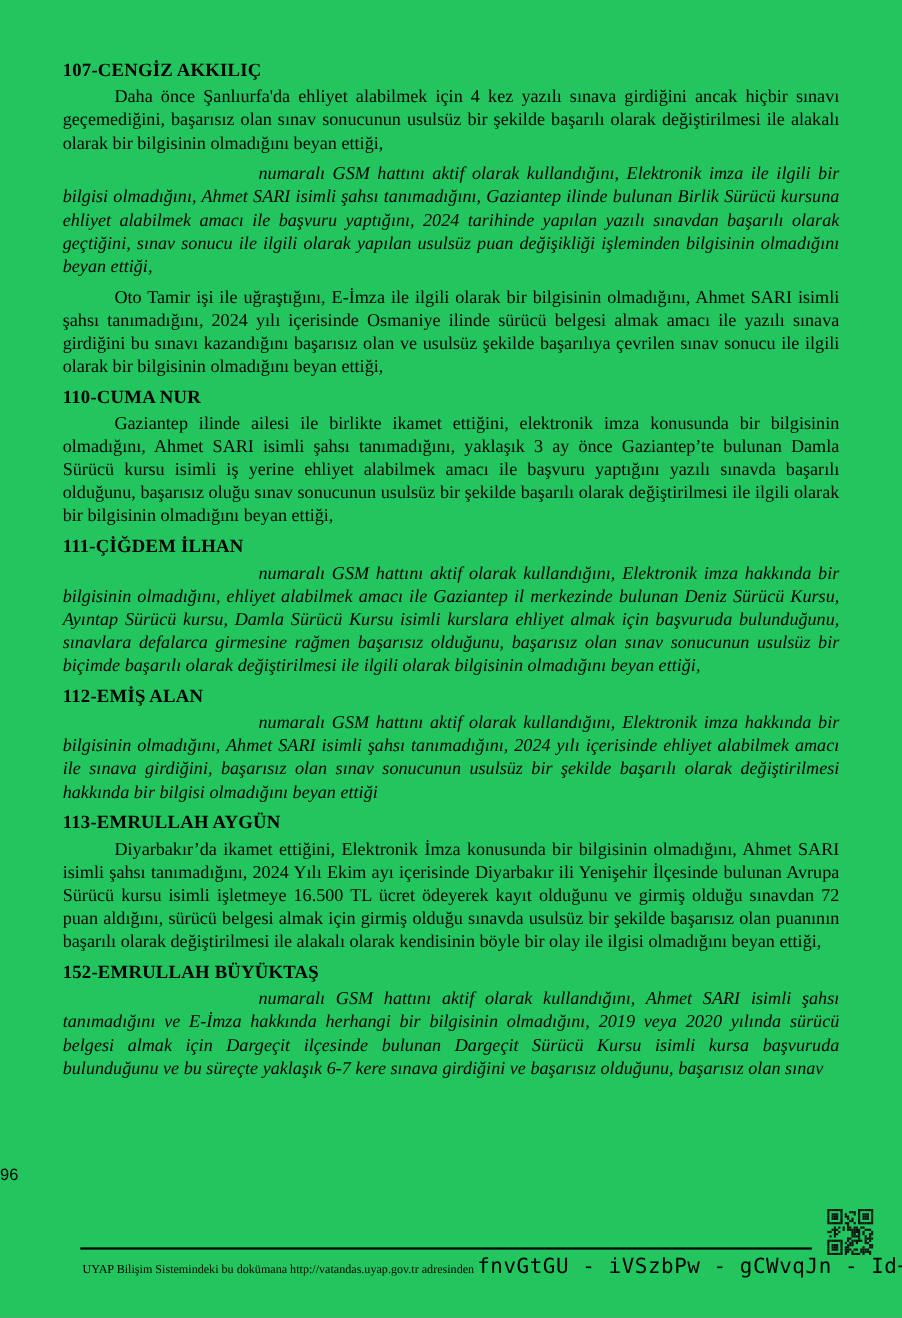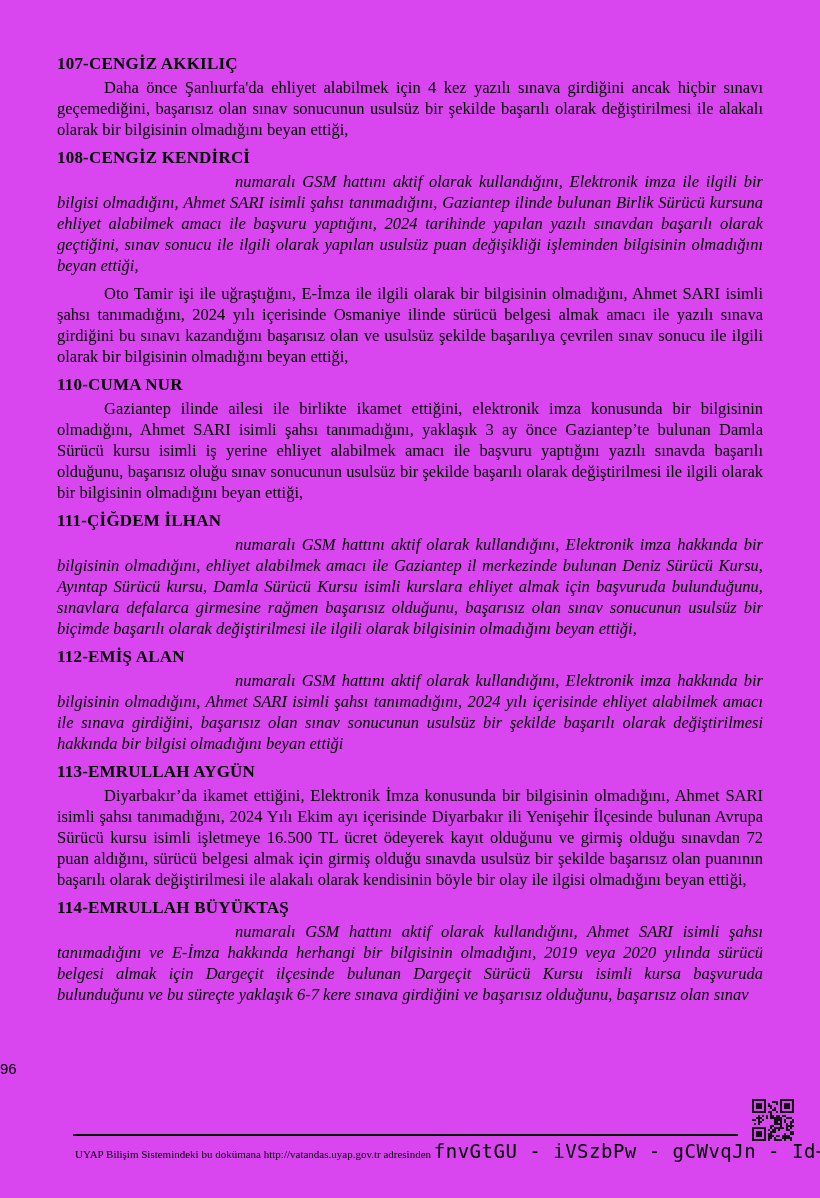--- a/index.html
+++ b/index.html
@@ -1,19 +1,19 @@
 <!DOCTYPE html>
 <html lang="tr"><head>
 <meta charset="utf-8">
 <style>
   html,body{margin:0;padding:0;background:#888;}
   .page{
     position:relative;
     width:820px;height:1198px;
-    background:#d946ef;
+    background:#22c55e;
     margin:0 auto;
     overflow:hidden;
     font-family:"Liberation Serif", serif;
     color:#000;
   }
   .content{
     position:absolute;
     left:57px;top:53px;width:706px;
   }
   section.testimony{margin:0 0 7px 0;}
@@ -68,21 +68,20 @@
 
 <div class="page">
   <div class="content">
 
     <section class="testimony">
       <h2>107-CENGİZ AKKILIÇ</h2>
       <p class="p-std">Daha önce Şanlıurfa'da ehliyet alabilmek için 4 kez yazılı sınava girdiğini ancak hiçbir sınavı geçemediğini, başarısız olan sınav sonucunun usulsüz bir şekilde başarılı olarak değiştirilmesi ile alakalı olarak bir bilgisinin olmadığını beyan ettiği,</p>
     </section>
 
     <section class="testimony">
-      <h2>108-CENGİZ KENDİRCİ</h2>
       <p class="p-gsm">numaralı GSM hattını aktif olarak kullandığını, Elektronik imza ile ilgili bir bilgisi olmadığını, Ahmet SARI isimli şahsı tanımadığını, Gaziantep ilinde bulunan Birlik Sürücü kursuna ehliyet alabilmek amacı ile başvuru yaptığını, 2024 tarihinde yapılan yazılı sınavdan başarılı olarak geçtiğini, sınav sonucu ile ilgili olarak yapılan usulsüz puan değişikliği işleminden bilgisinin olmadığını beyan ettiği,</p>
     </section>
 
     <section class="testimony">
       <p class="p-std">Oto Tamir işi ile uğraştığını, E-İmza ile ilgili olarak bir bilgisinin olmadığını, Ahmet SARI isimli şahsı tanımadığını, 2024 yılı içerisinde Osmaniye ilinde sürücü belgesi almak amacı ile yazılı sınava girdiğini bu sınavı kazandığını başarısız olan ve usulsüz şekilde başarılıya çevrilen sınav sonucu ile ilgili olarak bir bilgisinin olmadığını beyan ettiği,</p>
     </section>
 
     <section class="testimony">
       <h2>110-CUMA NUR</h2>
       <p class="p-std">Gaziantep ilinde ailesi ile birlikte ikamet ettiğini, elektronik imza konusunda bir bilgisinin olmadığını, Ahmet SARI isimli şahsı tanımadığını, yaklaşık 3 ay önce Gaziantep’te bulunan Damla Sürücü kursu isimli iş yerine ehliyet alabilmek amacı ile başvuru yaptığını yazılı sınavda başarılı olduğunu, başarısız oluğu sınav sonucunun usulsüz bir şekilde başarılı olarak değiştirilmesi ile ilgili olarak bir bilgisinin olmadığını beyan ettiği,</p>
@@ -97,21 +96,21 @@
       <h2>112-EMİŞ ALAN</h2>
       <p class="p-gsm">numaralı GSM hattını aktif olarak kullandığını, Elektronik imza hakkında bir bilgisinin olmadığını, Ahmet SARI isimli şahsı tanımadığını, 2024 yılı içerisinde ehliyet alabilmek amacı ile sınava girdiğini, başarısız olan sınav sonucunun usulsüz bir şekilde başarılı olarak değiştirilmesi hakkında bir bilgisi olmadığını beyan ettiği</p>
     </section>
 
     <section class="testimony">
       <h2>113-EMRULLAH AYGÜN</h2>
       <p class="p-std">Diyarbakır’da ikamet ettiğini, Elektronik İmza konusunda bir bilgisinin olmadığını, Ahmet SARI isimli şahsı tanımadığını, 2024 Yılı Ekim ayı içerisinde Diyarbakır ili Yenişehir İlçesinde bulunan Avrupa Sürücü kursu isimli işletmeye 16.500 TL ücret ödeyerek kayıt olduğunu ve girmiş olduğu sınavdan 72 puan aldığını, sürücü belgesi almak için girmiş olduğu sınavda usulsüz bir şekilde başarısız olan puanının başarılı olarak değiştirilmesi ile alakalı olarak kendisinin böyle bir olay ile ilgisi olmadığını beyan ettiği,</p>
     </section>
 
     <section class="testimony">
-      <h2>114-EMRULLAH BÜYÜKTAŞ</h2>
+      <h2>152-EMRULLAH BÜYÜKTAŞ</h2>
       <p class="p-gsm">numaralı GSM hattını aktif olarak kullandığını, Ahmet SARI isimli şahsı tanımadığını ve E-İmza hakkında herhangi bir bilgisinin olmadığını, 2019 veya 2020 yılında sürücü belgesi almak için Dargeçit ilçesinde bulunan Dargeçit Sürücü Kursu isimli kursa başvuruda bulunduğunu ve bu süreçte yaklaşık 6-7 kere sınava girdiğini ve başarısız olduğunu, başarısız olan sınav</p>
     </section>
 
   </div>
 
   <div class="page-number">96</div>
 
   <div class="qr">
     <svg id="qr-svg" viewBox="0 0 42 42" xmlns="http://www.w3.org/2000/svg">
         <rect x="0" y="0" width="2" height="2"></rect>

